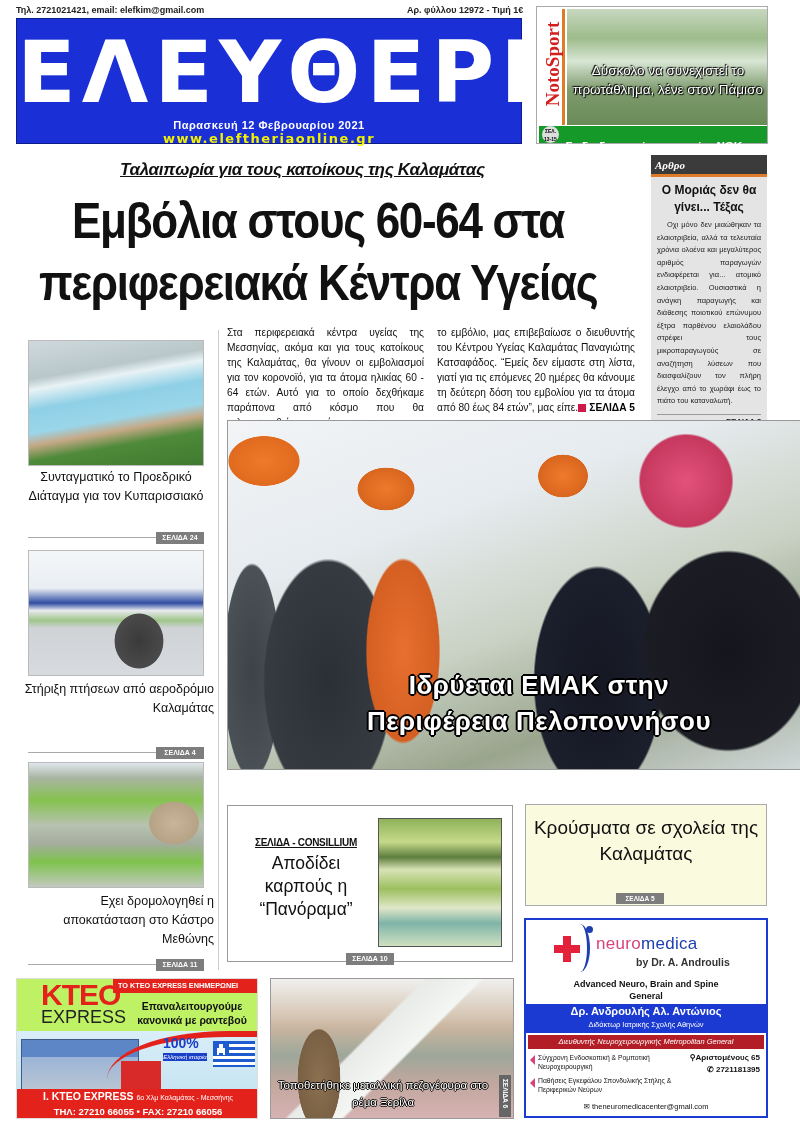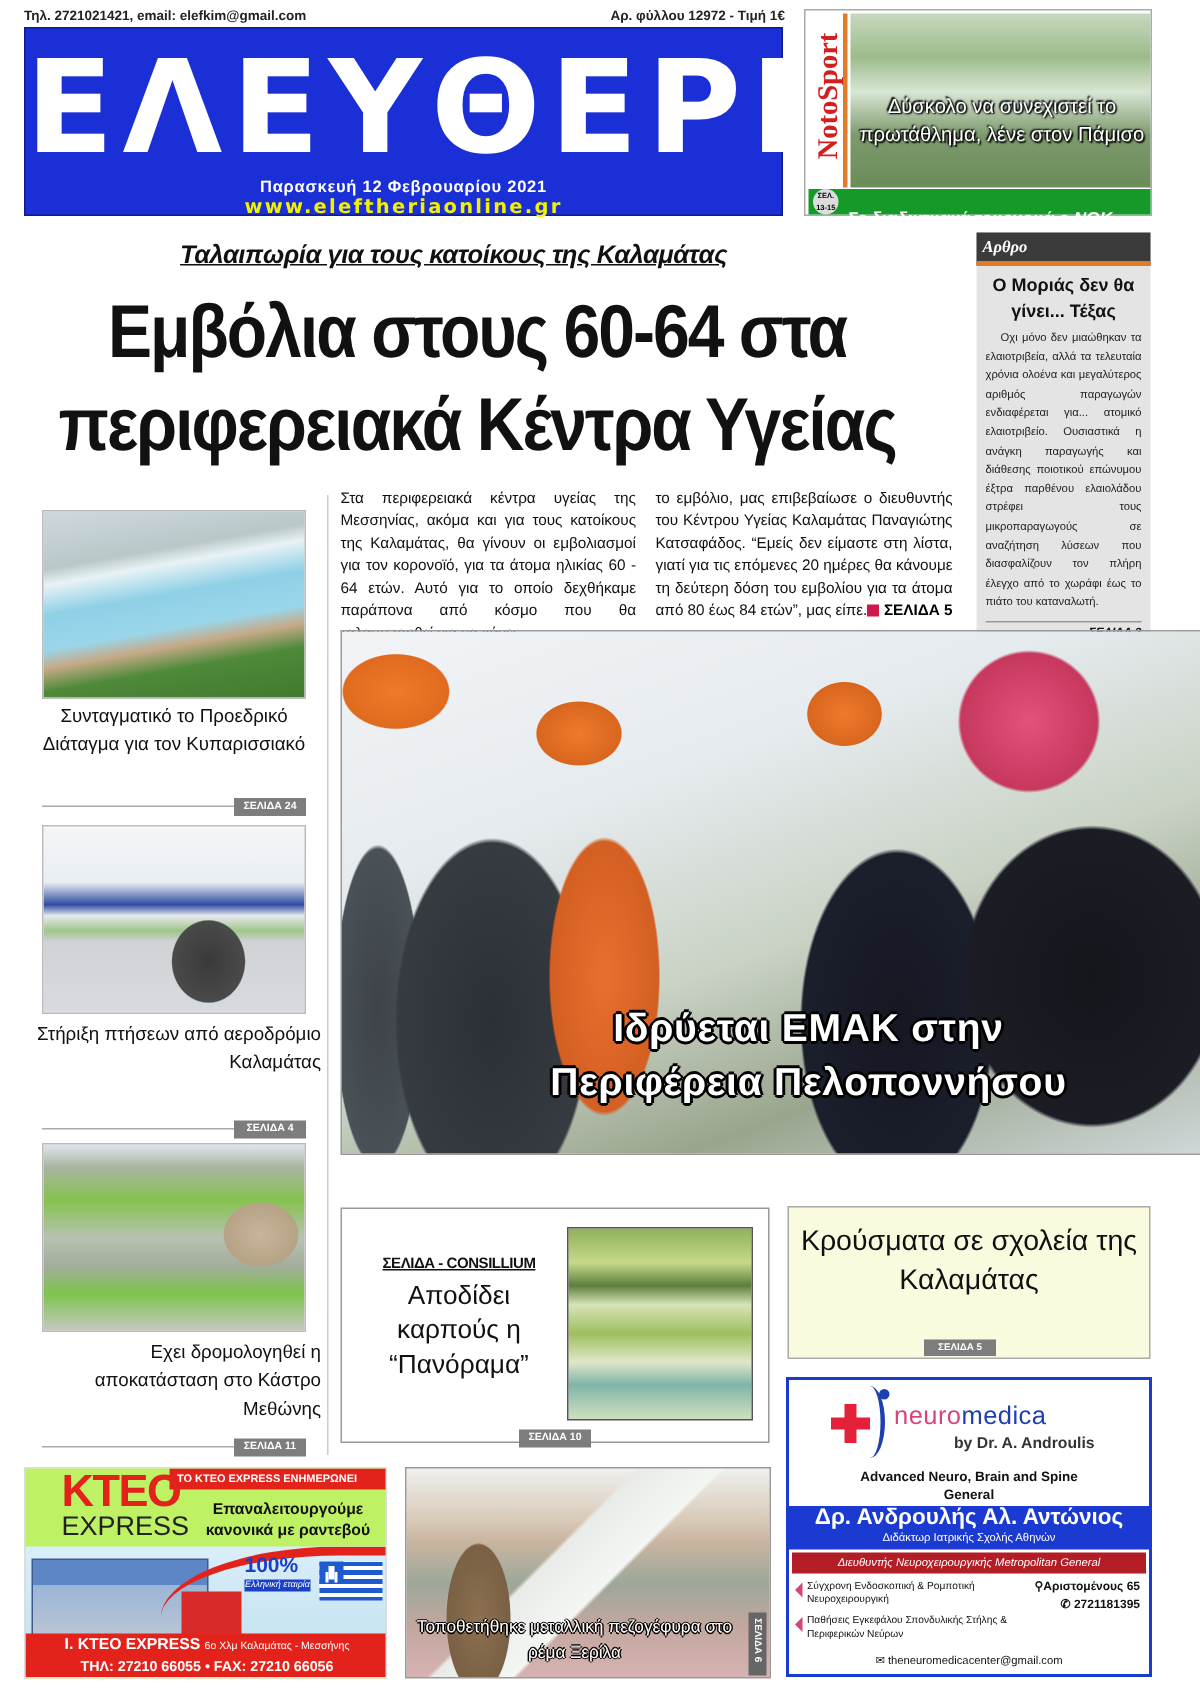--- a/index.html
+++ b/index.html
@@ -105,21 +105,21 @@
   .nm-cross:before { content: ""; position: absolute; left: 9px; top: 0; width: 8px; height: 26px; background: #e3213a; }
   .nm-cross:after { content: ""; position: absolute; left: 0; top: 9px; width: 26px; height: 8px; background: #e3213a; }
   .nm-swoosh { position: absolute; left: 44px; top: 4px; width: 20px; height: 48px; border-right: 3px solid #1d3fb0; border-radius: 0 50% 50% 0; }
   .nm-dot { position: absolute; left: 60px; top: 6px; width: 7px; height: 7px; border-radius: 50%; background: #1d3fb0; }
   .nm-logo { position: absolute; left: 70px; top: 14px; font-size: 17px; letter-spacing: 0.3px; }
   .nm-logo .n1 { color: #d7437b; }
   .nm-logo .n2 { color: #1d3fb0; }
   .nm-by { position: absolute; left: 110px; top: 36px; font-size: 10.5px; color: #333; font-weight: bold; }
   .nm-adv { position: absolute; left: 0; right: 0; top: 58px; text-align: center; font-size: 9px; font-weight: bold; line-height: 12px; color: #111; }
   .nm-bar1 { position: absolute; left: 0; right: 0; top: 84px; height: 29px; background: #1a3ad1; color: #fff; text-align: center; }
-  .nm-name { font-size: 15px; font-weight: bold; line-height: 15px; display: block; }
+  .nm-name { font-size: 11px; font-weight: bold; line-height: 15px; display: block; }
   .nm-deg { font-size: 7.5px; line-height: 11px; display: block; }
   .nm-bar2 { position: absolute; left: 2px; right: 2px; top: 115px; height: 14px; background: #b31d25; color: #fff; text-align: center; font-size: 7.5px; line-height: 14px; font-style: italic; }
   .nm-svc { position: absolute; font-size: 6.8px; line-height: 9px; color: #111; }
   .nm-chev { position: absolute; width: 0; height: 0; border-top: 5px solid transparent; border-bottom: 5px solid transparent; border-right: 5px solid #d7437b; }
   .nm-addr { position: absolute; right: 6px; font-size: 8px; font-weight: bold; color: #111; }
   .nm-mail { position: absolute; left: 0; right: 0; top: 182px; text-align: center; font-size: 7.5px; color: #111; }
 
   
   .kteo { left: 16px; top: 978px; width: 242px; height: 141px; background: #bef264; border: 1px solid #ddd; overflow: hidden; }
   .kteo-logo { position: absolute; left: 24px; top: 2px; font-family: "Liberation Sans", sans-serif; }

